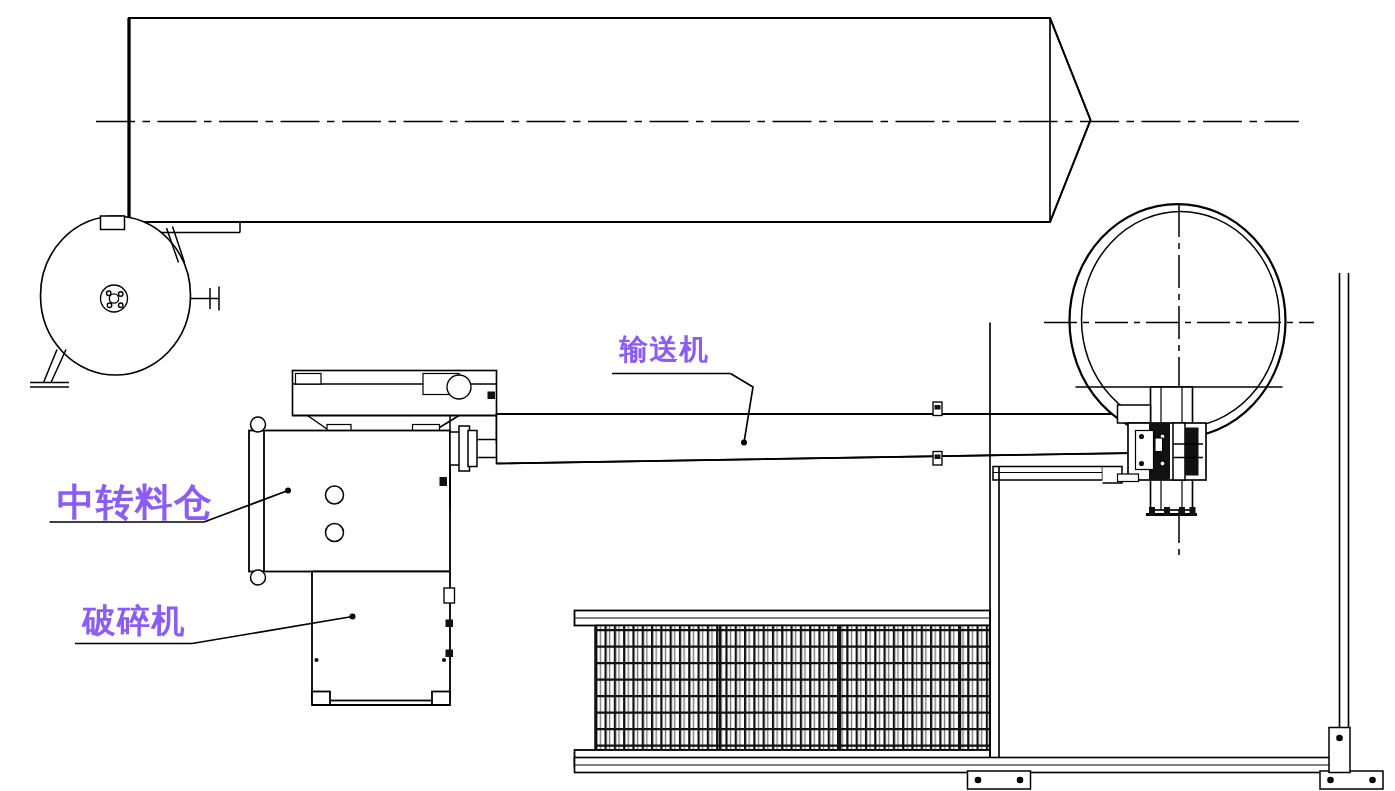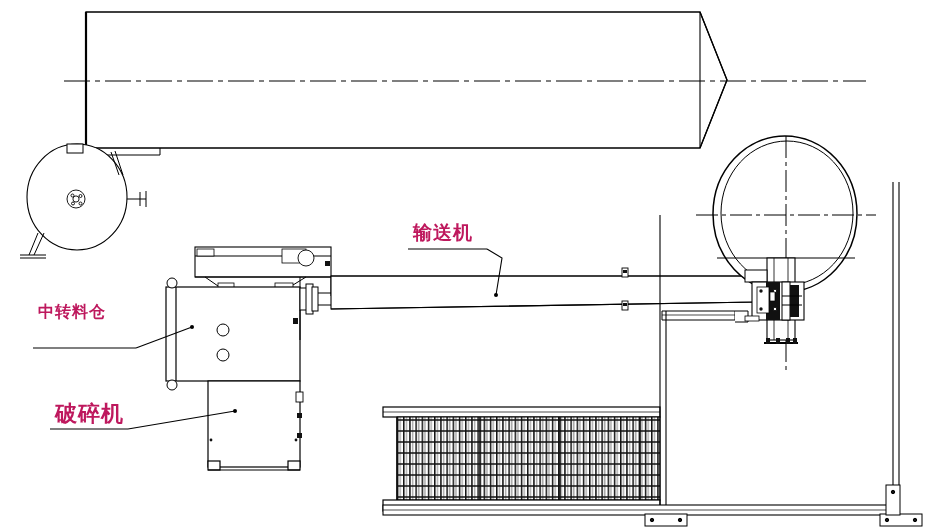--- a/index.html
+++ b/index.html
@@ -7,21 +7,21 @@
   body{
     font-family:"DejaVu Sans","Liberation Sans",sans-serif;
     width:930px;height:527px;overflow:hidden;
   }
   #stage{position:relative;width:930px;height:527px;background:#fff;}
   svg{display:block;position:absolute;top:0;left:0;}
   .lbl{
     position:absolute;
     font-family:Liberation Serif, serif;
     font-weight:700;
-    color:#be185d;
+    color:#8b5cf6;
     white-space:nowrap;
     letter-spacing:1px;
   }
 </style>
 </head>
 <body>
 
 <div id="stage">
 
 <svg width="930" height="527" viewBox="0 0 930 527">
@@ -251,16 +251,16 @@
     </g>
     <g>
       <line x1="50" y1="429" x2="128" y2="429"></line>
       <line x1="128" y1="429" x2="235" y2="411"></line>
       <circle cx="235" cy="411" r="2" fill="#000" stroke="none"></circle>
     </g>
   </g>
 </svg>
 
 <div class="lbl" style="left:413px;top:220px;font-size:19px;">输送机</div>
-<div class="lbl" style="left:38px;top:302px;font-size:16px;">中转料仓</div>
+<div class="lbl" style="left:38px;top:318px;font-size:25px;">中转料仓</div>
 <div class="lbl" style="left:55px;top:399px;font-size:22px;">破碎机</div>
 
 </div>
 
 </body></html>

